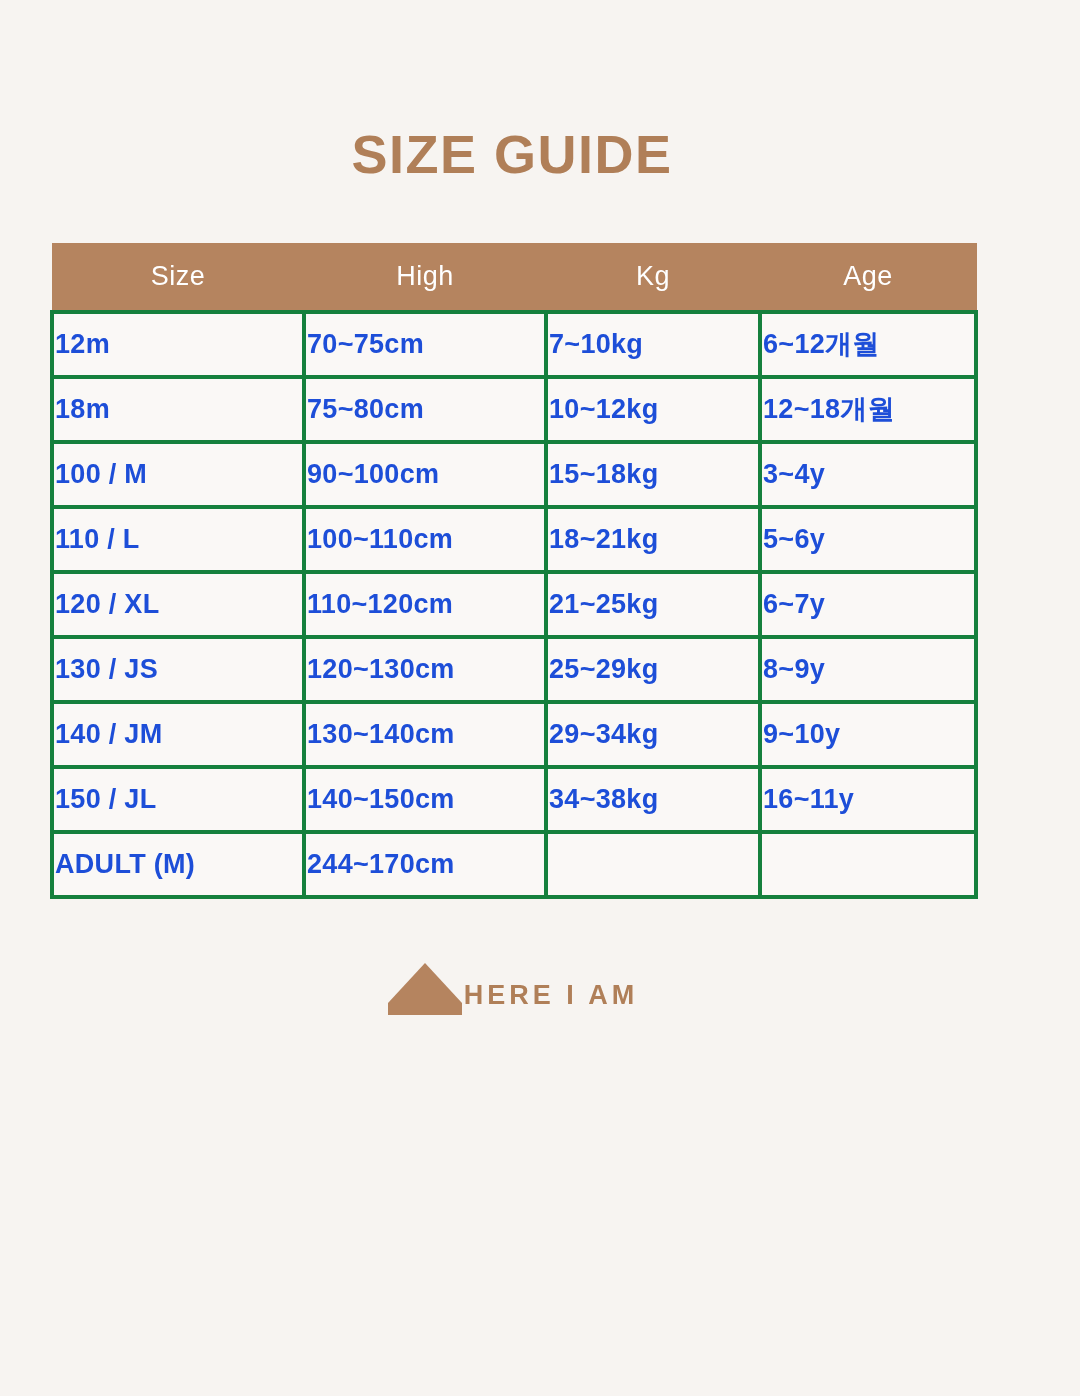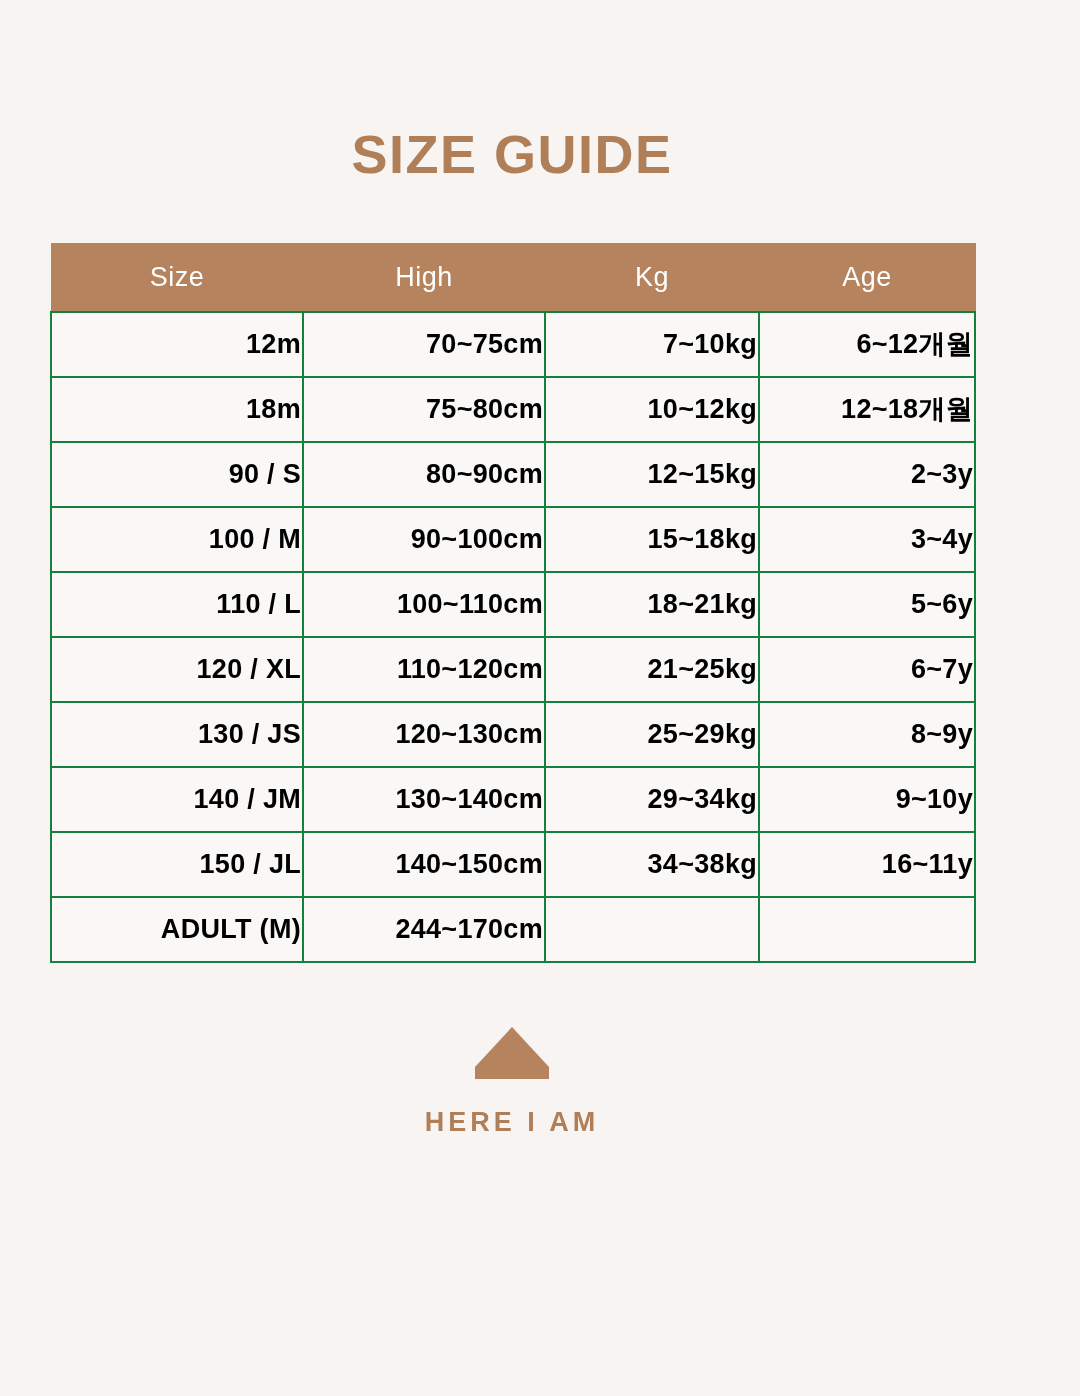--- a/index.html
+++ b/index.html
@@ -50,25 +50,25 @@
     color: #ffffff;
     font-size: 27px;
     font-weight: normal;
     height: 68px;
     border: 1px solid #b5845f;
     text-align: center;
     letter-spacing: 0.5px;
   }
   table.size-table tbody td {
     height: 65px;
-    border: 2px solid #15803d;
-    text-align: right;
+    border: 4px solid #15803d;
+    text-align: left;
     font-size: 27px;
     font-weight: bold;
-    color: #000000;
+    color: #1d4ed8;
     background: #faf8f6;
     letter-spacing: 0.3px;
   }
   table.size-table tbody td.empty {
     background: #faf8f6;
   }
   .notes {
     margin-top: 34px;
     width: 924px;
     text-align: center;
@@ -76,23 +76,22 @@
   .notes .note {
     font-size: 23px;
     color: #a8764f;
     font-weight: normal;
     line-height: 1.9;
     letter-spacing: 0.2px;
   }
   .brand {
     margin-top: 62px;
     display: flex;
-    flex-direction: column;
+    flex-direction: row;
     align-items: center;
-    gap: 12px;
   }
   .brand-logo svg { display: block; }
   .brand-name {
     margin-top: 14px;
     font-size: 27px;
     font-weight: bold;
     letter-spacing: 4px;
     color: #b07f58;
   }
 </style>
@@ -124,26 +123,20 @@
           <td>12m</td>
           <td>70~75cm</td>
           <td>7~10kg</td>
           <td>6~12개월</td>
         </tr>
         <tr>
           <td>18m</td>
           <td>75~80cm</td>
           <td>10~12kg</td>
           <td>12~18개월</td>
-        </tr>
-        <tr>
-          <td>90 / S</td>
-          <td>80~90cm</td>
-          <td>12~15kg</td>
-          <td>2~3y</td>
         </tr>
         <tr>
           <td>100 / M</td>
           <td>90~100cm</td>
           <td>15~18kg</td>
           <td>3~4y</td>
         </tr>
         <tr>
           <td>110 / L</td>
           <td>100~110cm</td>

